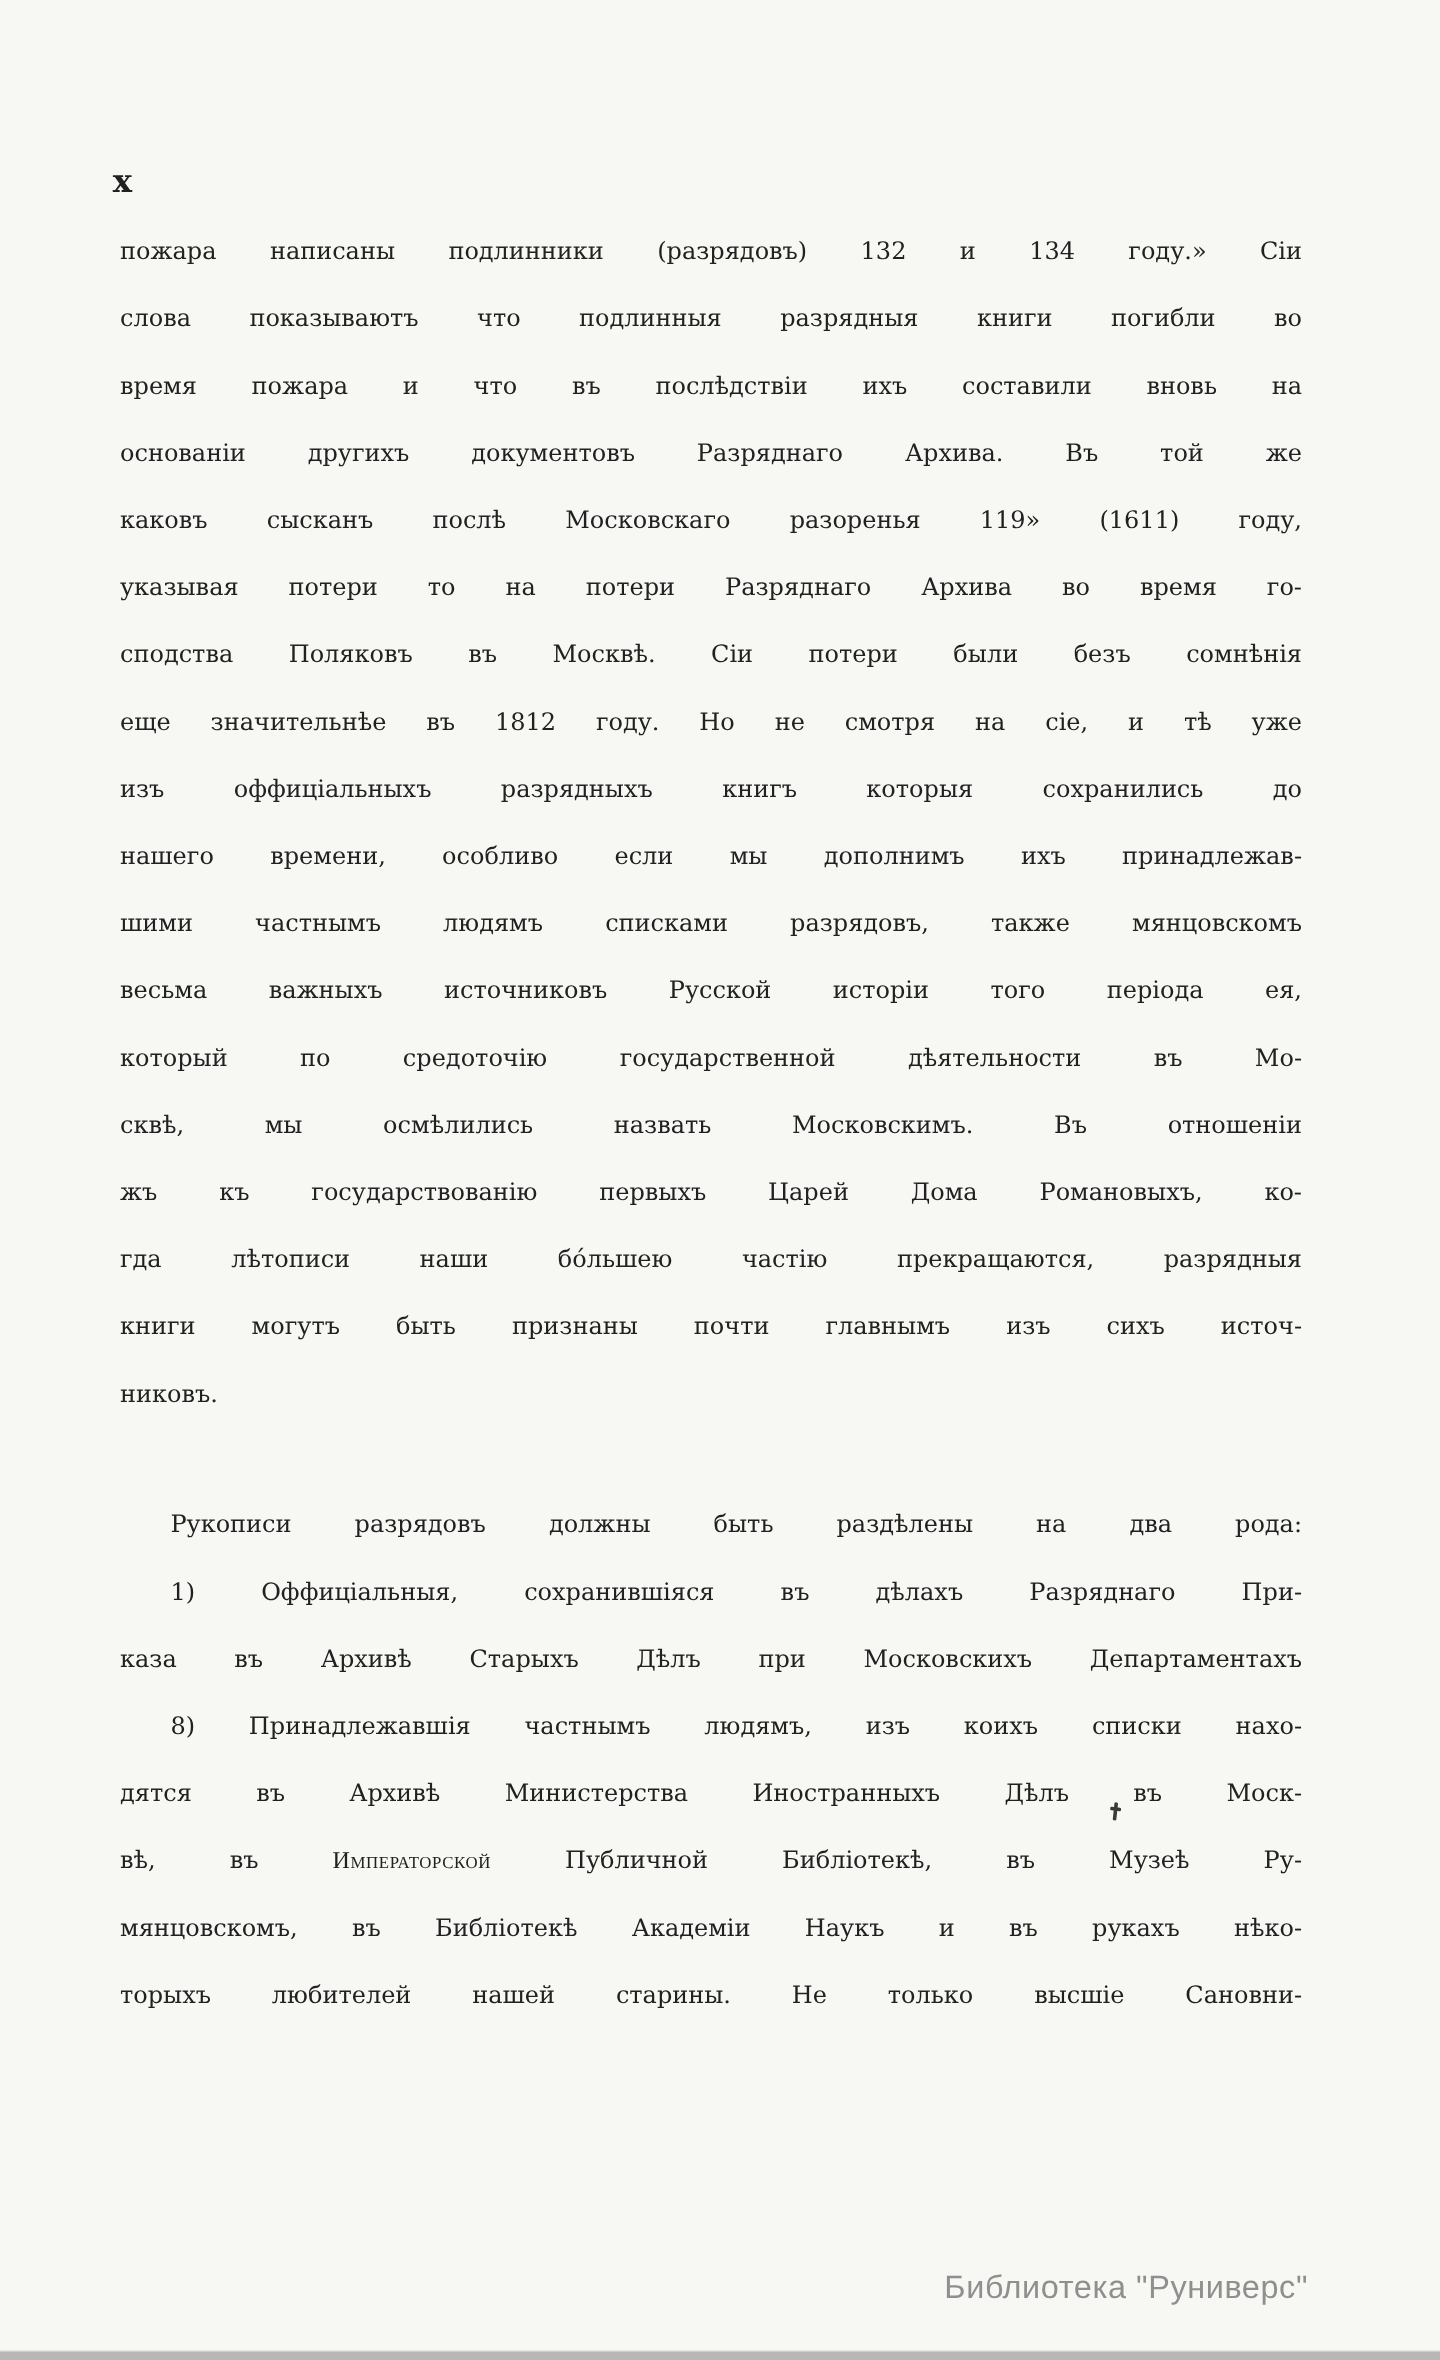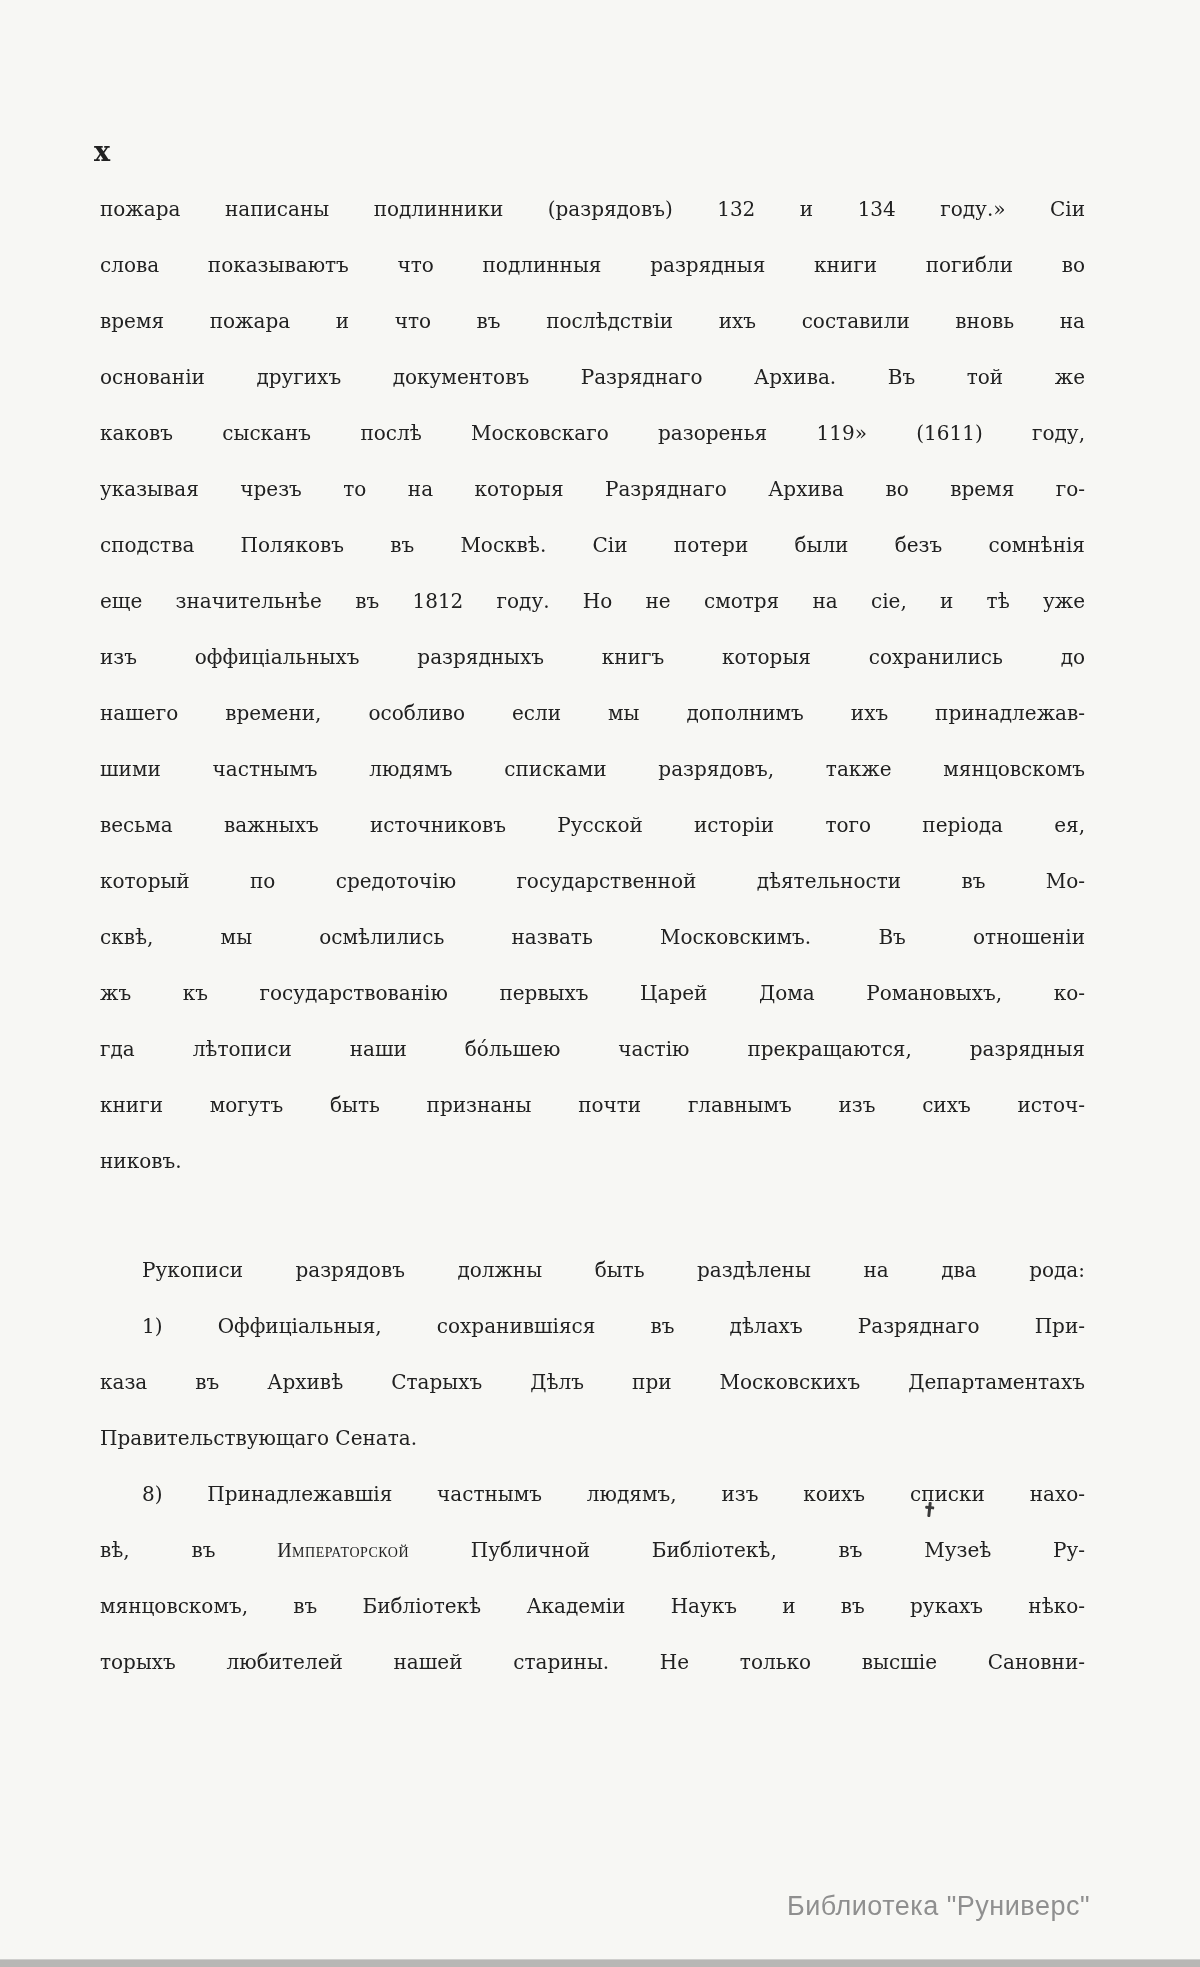--- a/index.html
+++ b/index.html
@@ -99,21 +99,21 @@
   <div class="page-number">x</div>
 
   <div class="text-block">
 
     <div class="para">
       <div class="line">пожара написаны подлинники (разрядовъ) 132 и 134 году.» Сіи</div>
       <div class="line">слова показываютъ что подлинныя разрядныя книги погибли во</div>
       <div class="line">время пожара и что въ послѣдствіи ихъ составили вновь на</div>
       <div class="line">основаніи другихъ документовъ Разряднаго Архива. Въ той же</div>
       <div class="line">каковъ сысканъ послѣ Московскаго разоренья 119» (1611) году,</div>
-      <div class="line">указывая чрезъ то на которыя Разряднаго Архива во время го-</div>
+      <div class="line">указывая потери то на потери Разряднаго Архива во время го-</div>
       <div class="line">сподства Поляковъ въ Москвѣ. Сіи потери были безъ сомнѣнія</div>
       <div class="line">еще значительнѣе въ 1812 году. Но не смотря на сіе, и тѣ уже</div>
       <div class="line">изъ оффиціальныхъ разрядныхъ книгъ которыя сохранились до</div>
       <div class="line">нашего времени, особливо если мы дополнимъ ихъ принадлежав-</div>
       <div class="line">шими частнымъ людямъ списками разрядовъ, также мянцовскомъ</div>
       <div class="line">весьма важныхъ источниковъ Русской исторіи того періода ея,</div>
       <div class="line">который по средоточію государственной дѣятельности въ Мо-</div>
       <div class="line">сквѣ, мы осмѣлились назвать Московскимъ. Въ отношеніи</div>
       <div class="line">жъ къ государствованію первыхъ Царей Дома Романовыхъ, ко-</div>
       <div class="line">гда лѣтописи наши бо́льшею частію прекращаются, разрядныя</div>
@@ -121,25 +121,25 @@
       <div class="line short">никовъ.</div>
     </div>
 
     <div class="para para-gap">
       <div class="line indent">Рукописи разрядовъ должны быть раздѣлены на два рода:</div>
     </div>
 
     <div class="para">
       <div class="line indent">1) Оффиціальныя, сохранившіяся въ дѣлахъ Разряднаго При-</div>
       <div class="line">каза въ Архивѣ Старыхъ Дѣлъ при Московскихъ Департаментахъ</div>
-      <div class="line short">Правительствующаго Сената.</div>
     </div>
 
     <div class="para">
       <div class="line indent">8) Принадлежавшія частнымъ людямъ, изъ коихъ списки нахо-</div>
+      <div class="line">дятся въ Архивѣ Министерства Иностранныхъ Дѣлъ въ Моск-</div>
       <div class="line">
         <span>вѣ, въ </span><span class="smallcaps">Императорской</span><span> Публичной Библіотекѣ, въ Музеѣ Ру-</span>
       </div>
       <div class="line">мянцовскомъ, въ Библіотекѣ Академіи Наукъ и въ рукахъ нѣко-</div>
       <div class="line">торыхъ любителей нашей старины. Не только высшіе Сановни-</div>
     </div>
 
   </div>
 
   <div class="ink-speck"></div>

